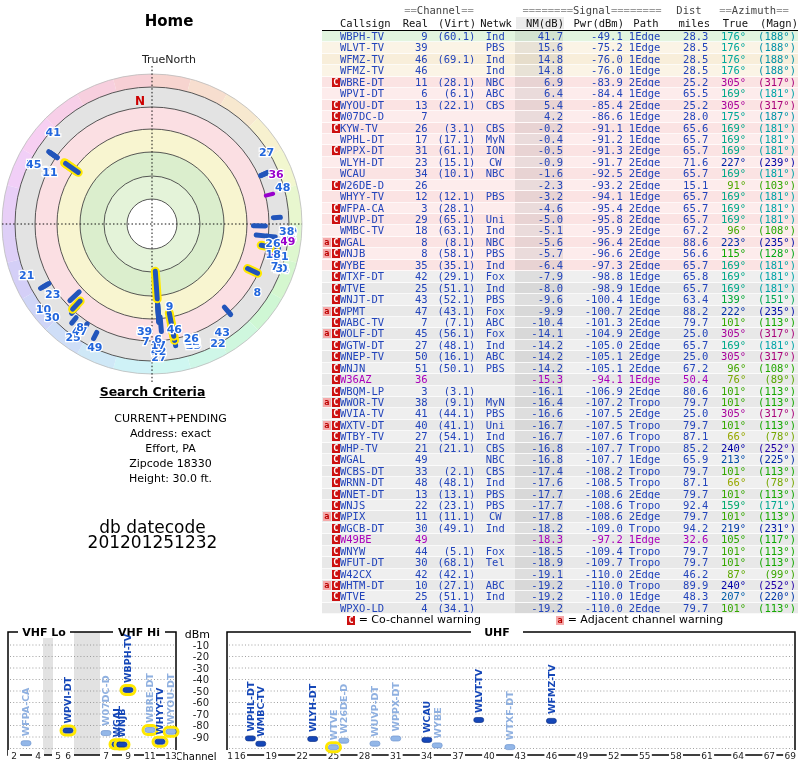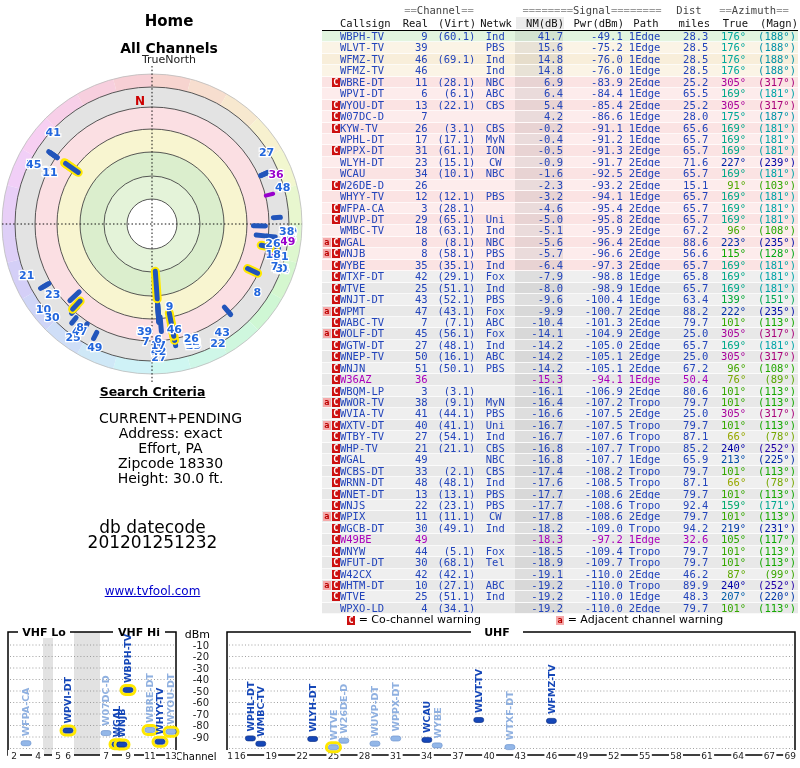--- a/index.html
+++ b/index.html
@@ -2,21 +2,21 @@
 <html><head>
 <meta charset="utf-8">
 <style>
   html,body{margin:0;padding:0;background:#fff;}
   #page{position:relative;width:800px;height:768px;background:#fff;overflow:hidden;
         font-family:"DejaVu Sans","Liberation Sans",sans-serif;padding-left:8px;}
   .ttl{position:absolute;width:322px;text-align:center;font-weight:bold;color:#000;}
   #radar-svg{position:absolute;left:0;top:0;}
   #search{position:absolute;left:0;top:384px;width:305px;text-align:center;color:#000;}
   #search h3{font-size:12.5px;margin:0 0 12px 0;text-decoration:underline;}
-  #search .ln{font-size:14px;line-height:15px;margin-left:36px;}
+  #search .ln{font-size:11px;line-height:15px;margin-left:36px;}
   #search .db{font-size:17px;line-height:15px;margin-top:34px;}
   #site-link{position:absolute;left:0;top:584px;width:305px;text-align:center;font-size:12px;}
   #site-link a{color:#0000cc;text-decoration:underline;}
   
   #tbl{position:absolute;left:322px;top:4px;width:476px;font-family:"DejaVu Sans Mono","Liberation Mono",monospace;
        font-size:10.5px;color:#2244bb;}
   #thead{position:relative;height:26px;border-bottom:1px solid #000;color:#111;}
   .gh{position:absolute;top:0;height:12px;font-size:10.5px;text-align:center;color:#444;}
   .gh .eq{color:#999;}
   .ch{position:absolute;top:13px;height:12px;font-size:10.5px;color:#111;}
@@ -40,21 +40,20 @@
   
   #legend{position:absolute;left:0;top:613px;width:800px;font-size:11px;color:#000;}
   #legend .item{position:absolute;top:0;}
   #chart-svg{position:absolute;left:0;top:612px;}
 </style>
 </head>
 <body>
 <div id="page">
 
 <div class="ttl" style="top:12px;font-size:15px;">Home</div>
-<div class="ttl" style="top:40px;font-size:14px;">All Channels</div>
 <div class="ttl" style="top:52px;font-size:11px;font-weight:normal;color:#222;top:53px;">TrueNorth</div>
 
 <svg id="radar-svg" width="322" height="612" viewBox="0 0 322 612">
       <path d="M152,74A150,150 0 0 1 190.8228567653781,79.11112605663976L187.45820917904535,91.66816179839765A137,137 0 0 0 152,87Z" fill="hsl(7,70%,89%)"></path>
       <path d="M190.8228567653781,79.11112605663976A150,150 0 0 1 227,94.0961894323342L220.5,105.35451968153191A137,137 0 0 0 187.45820917904535,91.66816179839765Z" fill="hsl(22,70%,89%)"></path>
       <path d="M227,94.0961894323342A150,150 0 0 1 258.06601717798213,117.93398282201788L248.873629022557,127.126370977443A137,137 0 0 0 220.5,105.35451968153191Z" fill="hsl(37,70%,89%)"></path>
       <path d="M258.06601717798213,117.93398282201788A150,150 0 0 1 281.9038105676658,149L270.6454803184681,155.5A137,137 0 0 0 248.873629022557,127.126370977443Z" fill="hsl(52,70%,89%)"></path>
       <path d="M281.9038105676658,149A150,150 0 0 1 296.88887394336024,185.1771432346219L284.33183820160235,188.54179082095465A137,137 0 0 0 270.6454803184681,155.5Z" fill="hsl(67,70%,89%)"></path>
       <path d="M296.88887394336024,185.1771432346219A150,150 0 0 1 302,224L289,224A137,137 0 0 0 284.33183820160235,188.54179082095465Z" fill="hsl(82,70%,89%)"></path>
       <path d="M302,224A150,150 0 0 1 296.88887394336024,262.8228567653781L284.33183820160235,259.45820917904535A137,137 0 0 0 289,224Z" fill="hsl(97,70%,89%)"></path>
@@ -313,23 +312,20 @@
         <div class="ln">CURRENT+PENDING</div>
         <div class="ln">Address: exact</div>
         <div class="ln">Effort, PA</div>
         <div class="ln">Zipcode 18330</div>
         <div class="ln">Height: 30.0 ft.</div>
       </div>
   <div class="db" id="db-lines">
         <div>db datecode</div>
         <div>201201251232</div>
       </div>
-</div>
-<div id="site-link">
-  <a href="#">www.tvfool.com</a>
 </div>
 
 <div id="tbl">
   <div id="thead">
     <span class="gh" style="left:80px;width:74px;"><span class="eq">==</span><span>Channel</span><span class="eq">==</span></span>
     <span class="gh" style="left:194px;width:152px;"><span class="eq">========</span><span>Signal</span><span class="eq">========</span></span>
     <span class="gh" style="left:346px;width:42px;"><span>Dist</span></span>
     <span class="gh" style="left:388px;width:88px;"><span class="eq">==</span><span>Azimuth</span><span class="eq">==</span></span>
     <span class="ch" style="left:18px;width:62px;">Callsign</span>
     <span class="ch" style="left:80px;width:26px;text-align:right;">Real</span>

